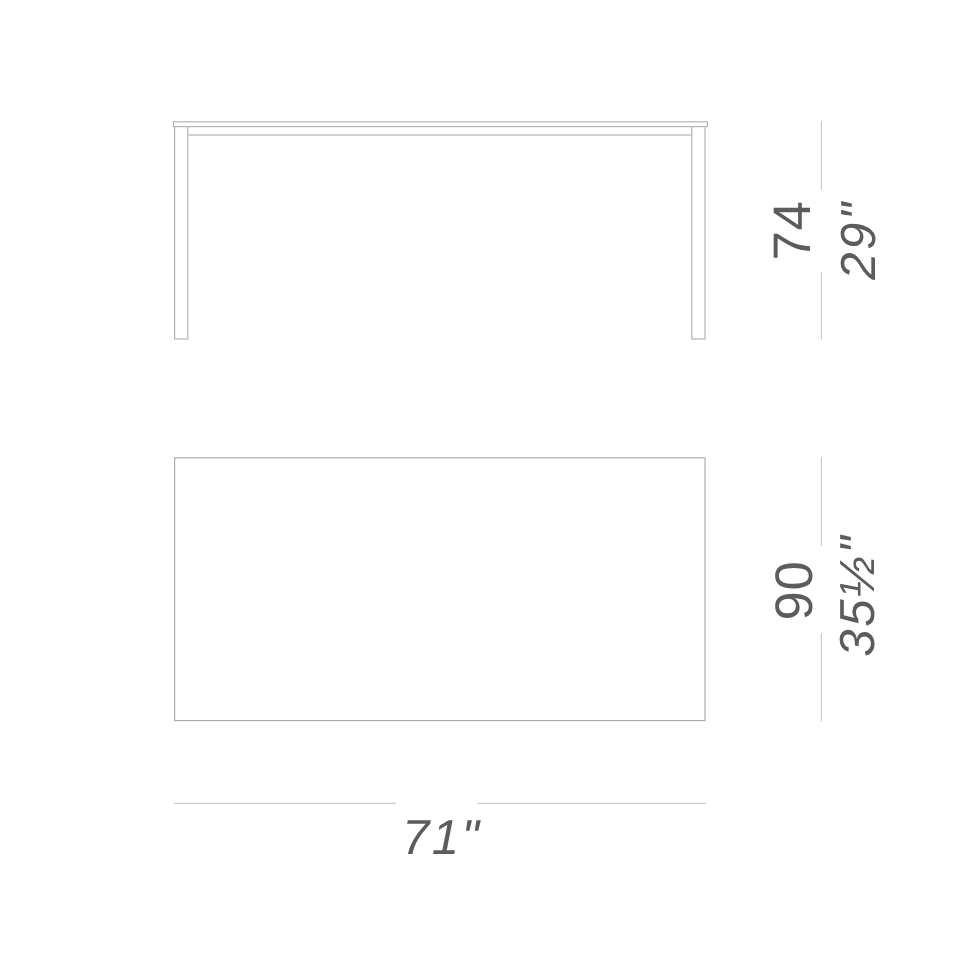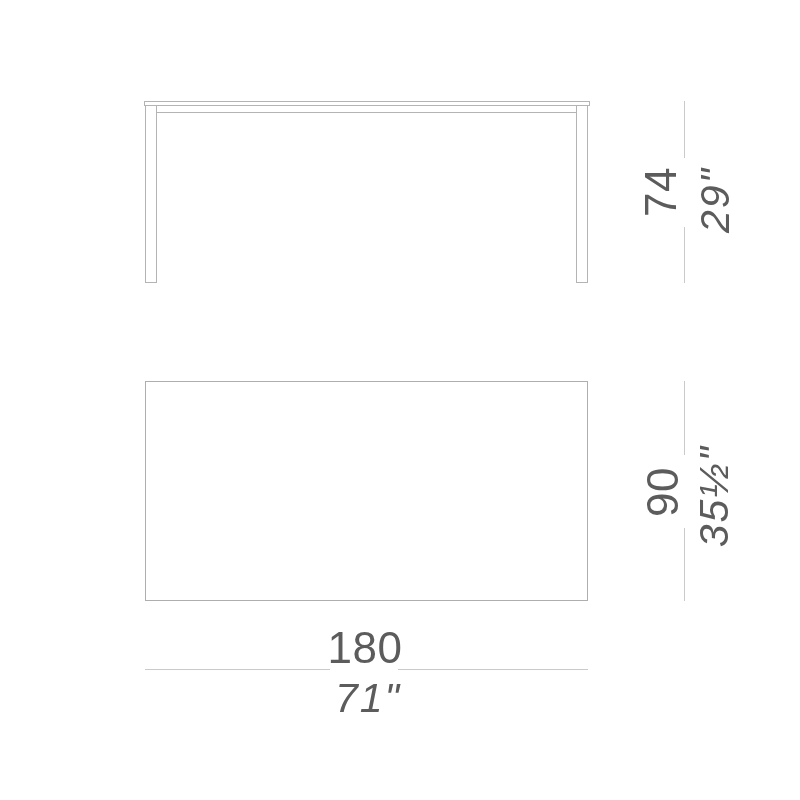--- a/index.html
+++ b/index.html
@@ -106,16 +106,15 @@
 
   <div class="plan-rect"></div>
 
   <div class="dim-seg-v" style="left:684px; top:381px; height:74px;"></div>
   <div class="dim-seg-v" style="left:684px; top:528px; height:73px;"></div>
   <div class="dim-label metric rot" style="left:563px; top:468px;">90</div>
   <div class="dim-label imperial rot" style="left:614px; top:472px;">35½"</div>
 
   <div class="dim-seg-h" style="left:145px; top:669px; width:185px;"></div>
   <div class="dim-seg-h" style="left:398px; top:669px; width:190px;"></div>
-  <div class="dim-label metric" style="left:265px; top:624px;">180</div>
   <div class="dim-label imperial" style="left:268px; top:674px;">71"</div>
 
 </div>
 
 </body></html>

